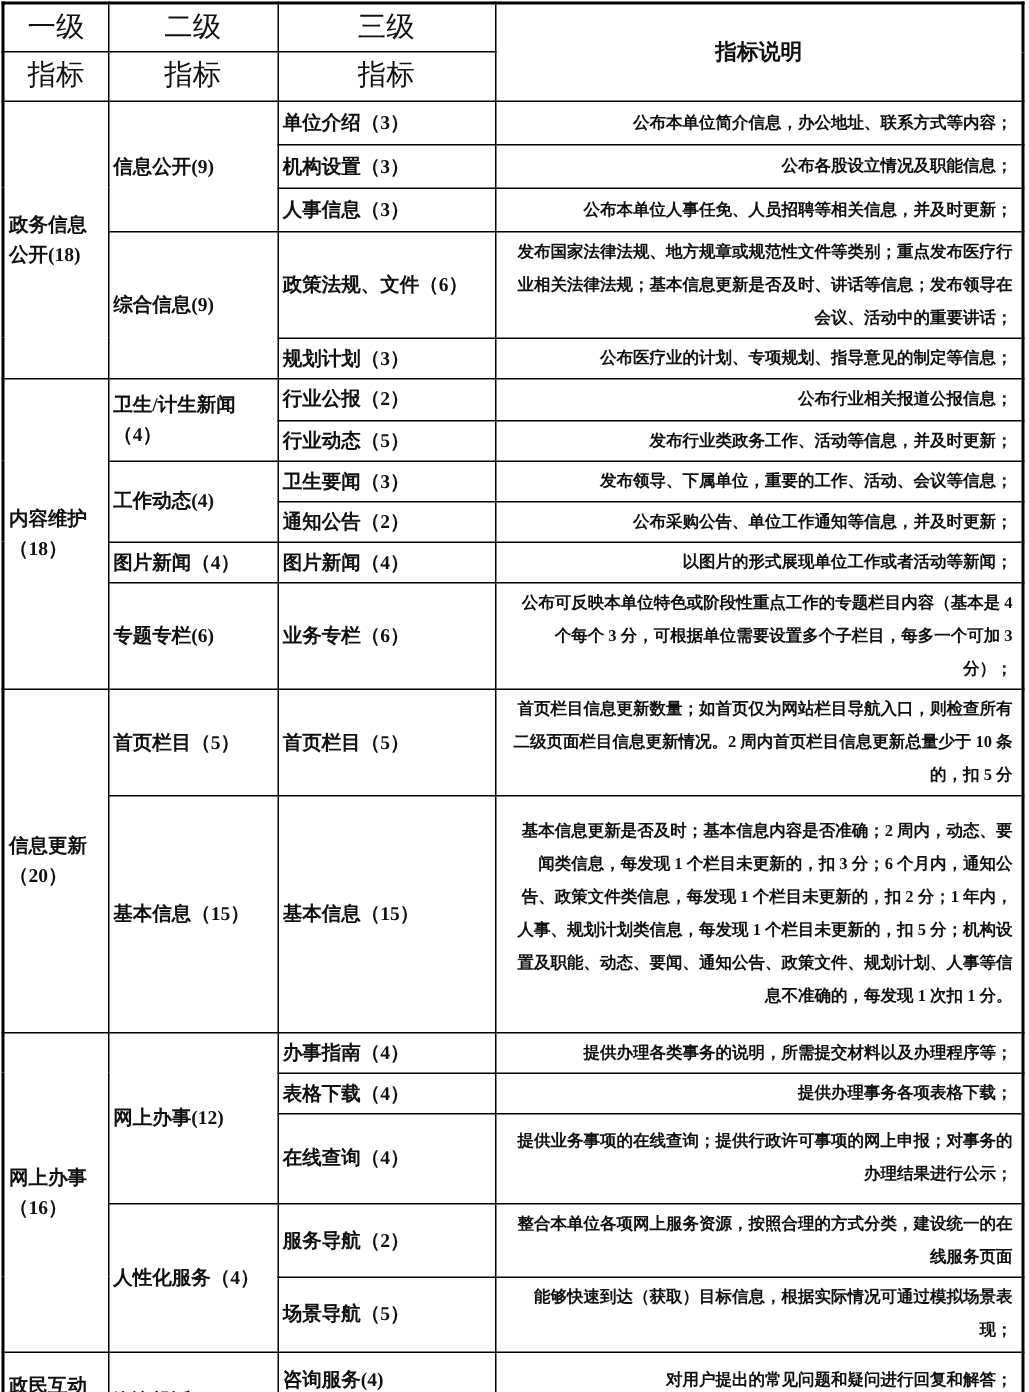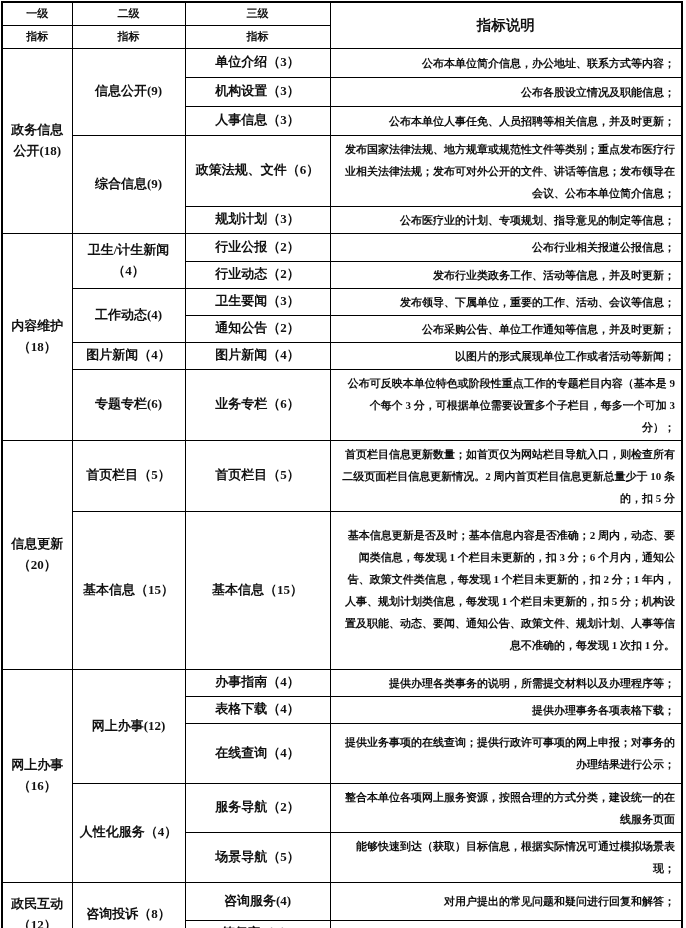--- a/index.html
+++ b/index.html
@@ -15,37 +15,36 @@
     margin:1px;
     border:2px solid #000;
   }
   td{
     border:1px solid #000;
     vertical-align:middle;
     overflow:hidden;
     box-sizing:border-box;
   }
   td.c1,td.c2,td.c3{
-    text-align:center;
     font-weight:bold;
     font-size:13px;
     line-height:1.55;
     padding:1px 3px;
   }
   td.c4{
     text-align:right;
     font-weight:bold;
     font-size:11px;
     line-height:22px;
     padding:2px 6px 2px 7px;
   }
   tr.hdr td{
     text-align:center;
-    font-weight:bold;
-    font-size:11px;
+    font-weight:normal;
+    font-size:19px;
     padding:1px 2px;
   }
 </style>
 </head>
 <body>
 
 <table>
   <colgroup>
     <col style="width:70px">
     <col style="width:113px">
@@ -76,55 +75,55 @@
     <td class="c3">机构设置（3）</td>
     <td class="c4">公布各股设立情况及职能信息；</td>
   </tr>
   <tr style="height:29px">
     <td class="c3">人事信息（3）</td>
     <td class="c4">公布本单位人事任免、人员招聘等相关信息，并及时更新；</td>
   </tr>
   <tr style="height:66px">
     <td class="c2" rowspan="2">综合信息(9)</td>
     <td class="c3">政策法规、文件（6）</td>
-    <td class="c4">发布国家法律法规、地方规章或规范性文件等类别；重点发布医疗行业相关法律法规；发布可对外公开的文件、讲话等信息；发布领导在会议、公布本单位简介信息；</td>
+    <td class="c4">发布国家法律法规、地方规章或规范性文件等类别；重点发布医疗行业相关法律法规；基本信息更新是否及时、讲话等信息；发布领导在会议、活动中的重要讲话；</td>
   </tr>
   <tr style="height:27px">
     <td class="c3">规划计划（3）</td>
     <td class="c4">公布医疗业的计划、专项规划、指导意见的制定等信息；</td>
   </tr>
 
   <tr style="height:28px">
     <td class="c1" rowspan="6">内容维护（18）</td>
     <td class="c2" rowspan="2">卫生/计生新闻（4）</td>
     <td class="c3">行业公报（2）</td>
     <td class="c4">公布行业相关报道公报信息；</td>
   </tr>
   <tr style="height:27px">
-    <td class="c3">行业动态（2）</td>
+    <td class="c3">行业动态（5）</td>
     <td class="c4">发布行业类政务工作、活动等信息，并及时更新；</td>
   </tr>
   <tr style="height:27px">
     <td class="c2" rowspan="2">工作动态(4)</td>
     <td class="c3">卫生要闻（3）</td>
     <td class="c4">发布领导、下属单位，重要的工作、活动、会议等信息；</td>
   </tr>
   <tr style="height:27px">
     <td class="c3">通知公告（2）</td>
     <td class="c4">公布采购公告、单位工作通知等信息，并及时更新；</td>
   </tr>
   <tr style="height:26px">
     <td class="c2">图片新闻（4）</td>
     <td class="c3">图片新闻（4）</td>
     <td class="c4">以图片的形式展现单位工作或者活动等新闻；</td>
   </tr>
   <tr style="height:66px">
     <td class="c2">专题专栏(6)</td>
     <td class="c3">业务专栏（6）</td>
-    <td class="c4">公布可反映本单位特色或阶段性重点工作的专题栏目内容（基本是 9 个每个 3 分，可根据单位需要设置多个子栏目，每多一个可加 3 分）；</td>
+    <td class="c4">公布可反映本单位特色或阶段性重点工作的专题栏目内容（基本是 4 个每个 3 分，可根据单位需要设置多个子栏目，每多一个可加 3 分）；</td>
   </tr>
 
   <tr style="height:68px">
     <td class="c1" rowspan="2">信息更新（20）</td>
     <td class="c2">首页栏目（5）</td>
     <td class="c3">首页栏目（5）</td>
     <td class="c4">首页栏目信息更新数量；如首页仅为网站栏目导航入口，则检查所有二级页面栏目信息更新情况。2 周内首页栏目信息更新总量少于 10 条的，扣 5 分</td>
   </tr>
   <tr style="height:158px">
     <td class="c2">基本信息（15）</td>

